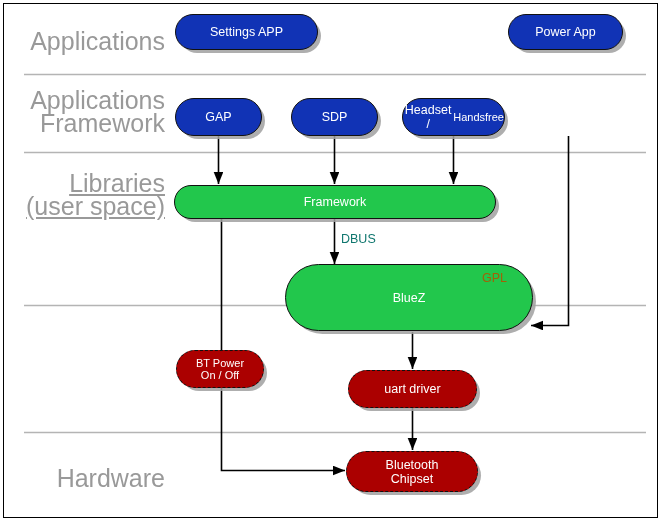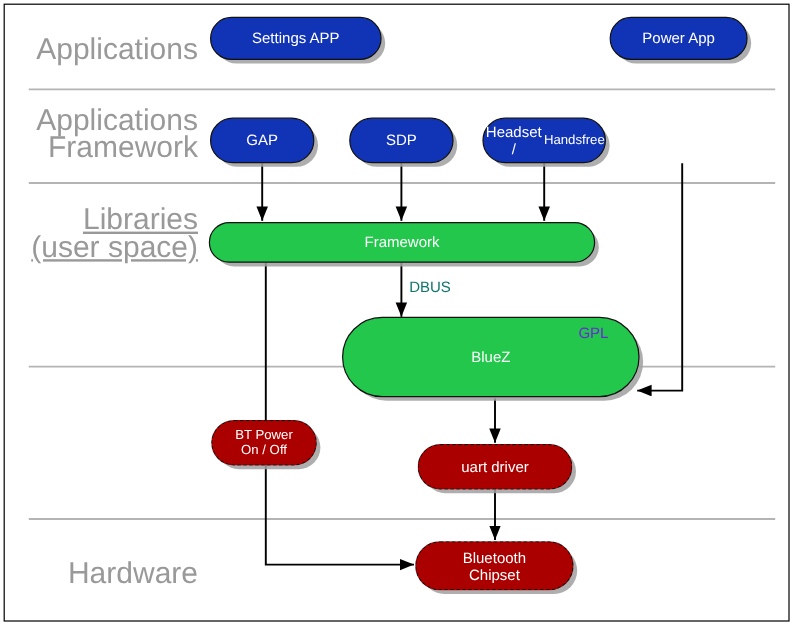--- a/index.html
+++ b/index.html
@@ -64,21 +64,21 @@
   }
   .red {
     background: #ab0000;
     border-radius: 999px;
     border: 1px dashed #111111;
   }
   .txt-17 { font-size: 12.5px; }
   .txt-13 { font-size: 11px; }
   .gpl-tag {
     position: absolute;
-    color: #6d28d9;
+    color: #a16207;
     font-size: 12.5px;
   }
   .wire-label {
     position: absolute;
     color: #0f766e;
     font-size: 12.5px;
   }
 </style>
 </head>
 <body>

